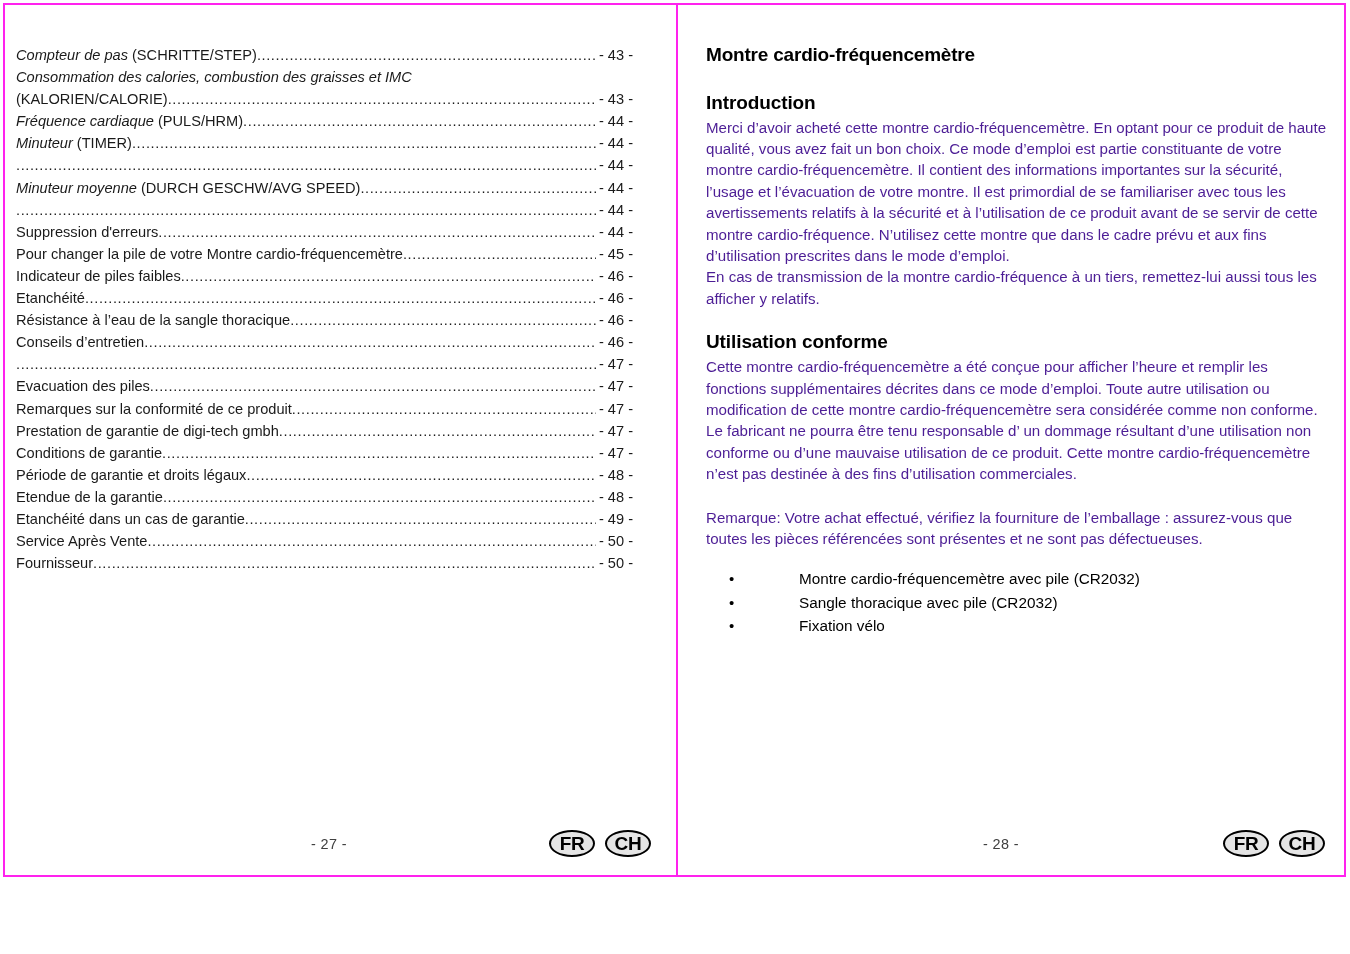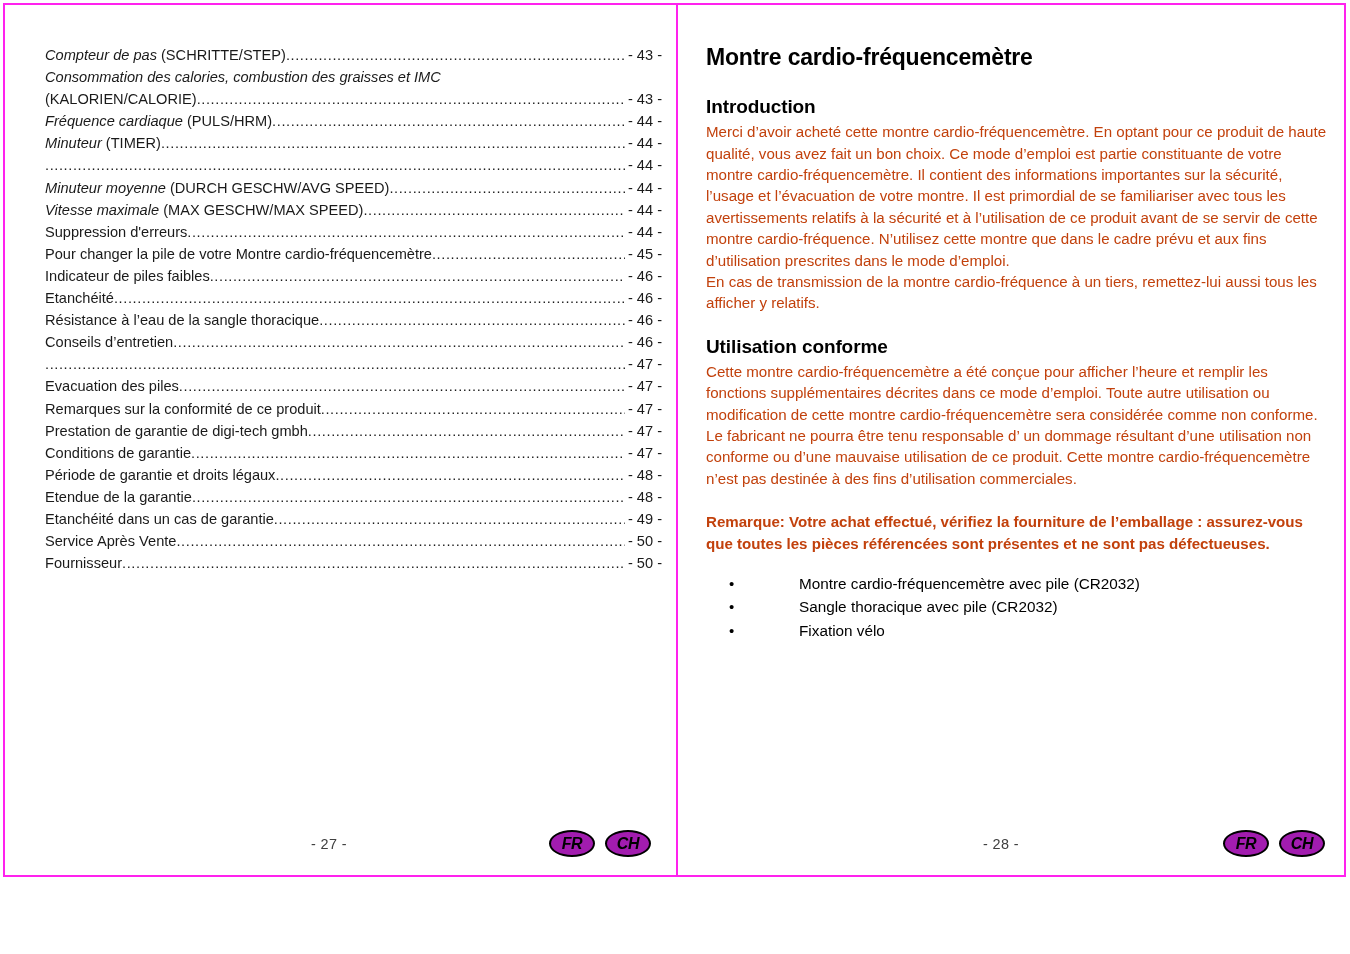--- a/index.html
+++ b/index.html
@@ -43,21 +43,21 @@
     position: absolute;
     top: 0;
     box-sizing: border-box;
   }
   .page.left  { left: 3px;   width: 675px; height: 877px; }
   .page.right { left: 676px; width: 670px; height: 877px; }
 
   
   .toc {
     position: absolute;
-    left: 42px;
+    left: 13px;
     top: 44px;
     width: 617px;
   }
   .toc-entry {
     display: block;
     font-size: 14.6px;
     line-height: 22.1px;
     color: #1a1a1a;
     white-space: nowrap;
     overflow: hidden;
@@ -94,43 +94,43 @@
   }
 
   
   .content {
     position: absolute;
     left: 30px;
     top: 44px;
     width: 622px;
   }
   h1.doc-title {
-    font-size: 23px;
+    font-size: 19px;
     font-weight: bold;
     letter-spacing: -0.2px;
     margin: 0 0 26px 0;
     line-height: 1.15;
   }
   h2.sect {
     font-size: 19px;
     font-weight: bold;
     margin: 0 0 2px 0;
     line-height: 1.2;
     letter-spacing: -0.1px;
   }
   .sect-block { margin-bottom: 22px; }
   .sect-block:last-child { margin-bottom: 0; }
   p.body {
     font-size: 15.1px;
     line-height: 21.4px;
     margin: 0;
-    color: #c2410c;
+    color: #4c1d95;
   }
   p.body + p.body { margin-top: 0; }
-  p.body.bold { font-weight: bold; margin-top: 8px; }
+  p.body.bold { font-weight: normal; margin-top: 8px; }
 
   ul.supply {
     list-style: none;
     margin: 18px 0 0 0;
     padding: 0;
   }
   ul.supply li {
     position: relative;
     font-size: 15.3px;
     line-height: 23.5px;
@@ -170,26 +170,25 @@
   .left .badges  { left: 546px; bottom: 20px; }
   .right .badges { left: 547px; bottom: 20px; }
   .badge {
     width: 42px;
     height: 23px;
     border: 2.4px solid #000000;
     border-radius: 50%;
     display: flex;
     align-items: center;
     justify-content: center;
-    font-size: 16px;
+    font-size: 19px;
     font-weight: bold;
     letter-spacing: -0.3px;
     line-height: 1;
-    background: #a21caf;
-    font-style: italic;
+    background: #e5e5e5;
   }
 </style>
 </head>
 <body>
 
 <div class="spread">
 
   <div class="page left">
 
     <div class="toc" id="toc-container">
@@ -230,21 +229,20 @@
         </div>
         <div class="toc-entry">
           <div class="toc-row">
             <span class="toc-title"><span class="it">Minuteur moyenne</span> (DURCH GESCHW/AVG SPEED) </span>
             <span class="toc-leader">........................................................................................................................................................................................................</span>
             <span class="toc-page">- 44 -</span>
           </div>
         </div>
         <div class="toc-entry">
           <div class="toc-row">
-            <span class="toc-title"><span class="it">Vitesse maximale</span> (MAX GESCHW/MAX SPEED)</span>
             <span class="toc-leader">........................................................................................................................................................................................................</span>
             <span class="toc-page">- 44 -</span>
           </div>
         </div>
         <div class="toc-entry">
           <div class="toc-row">
             <span class="toc-title">Suppression d'erreurs</span>
             <span class="toc-leader">........................................................................................................................................................................................................</span>
             <span class="toc-page">- 44 -</span>
           </div>

